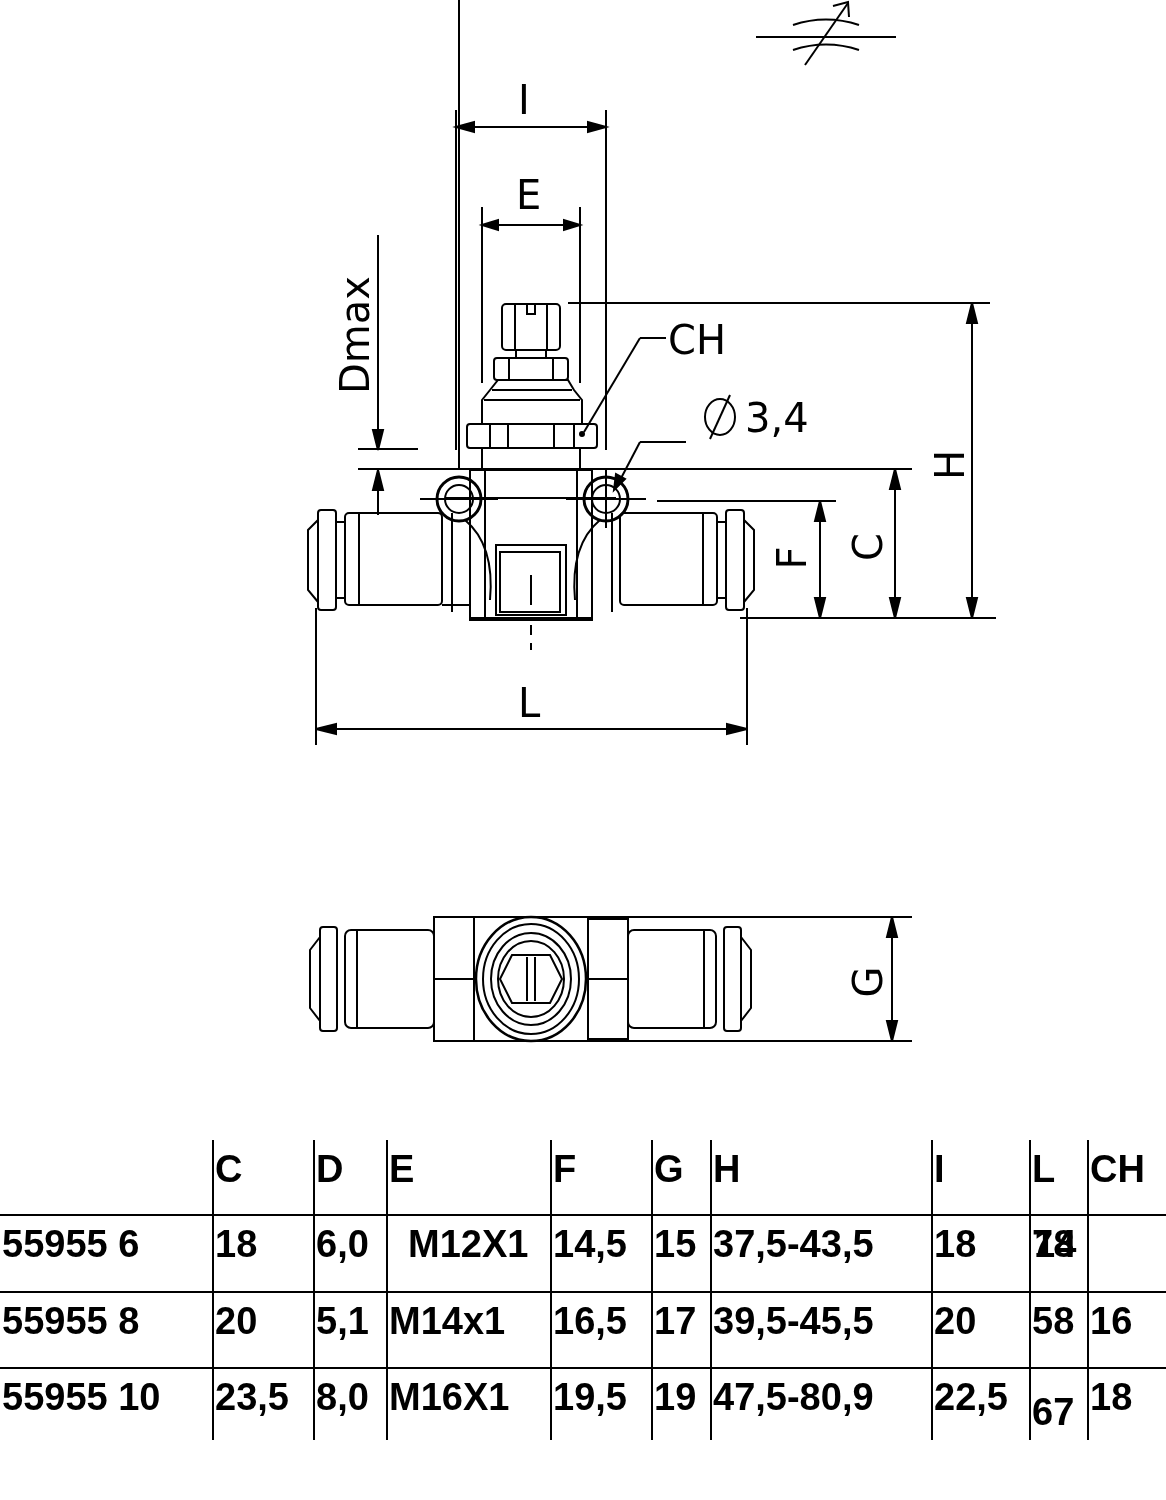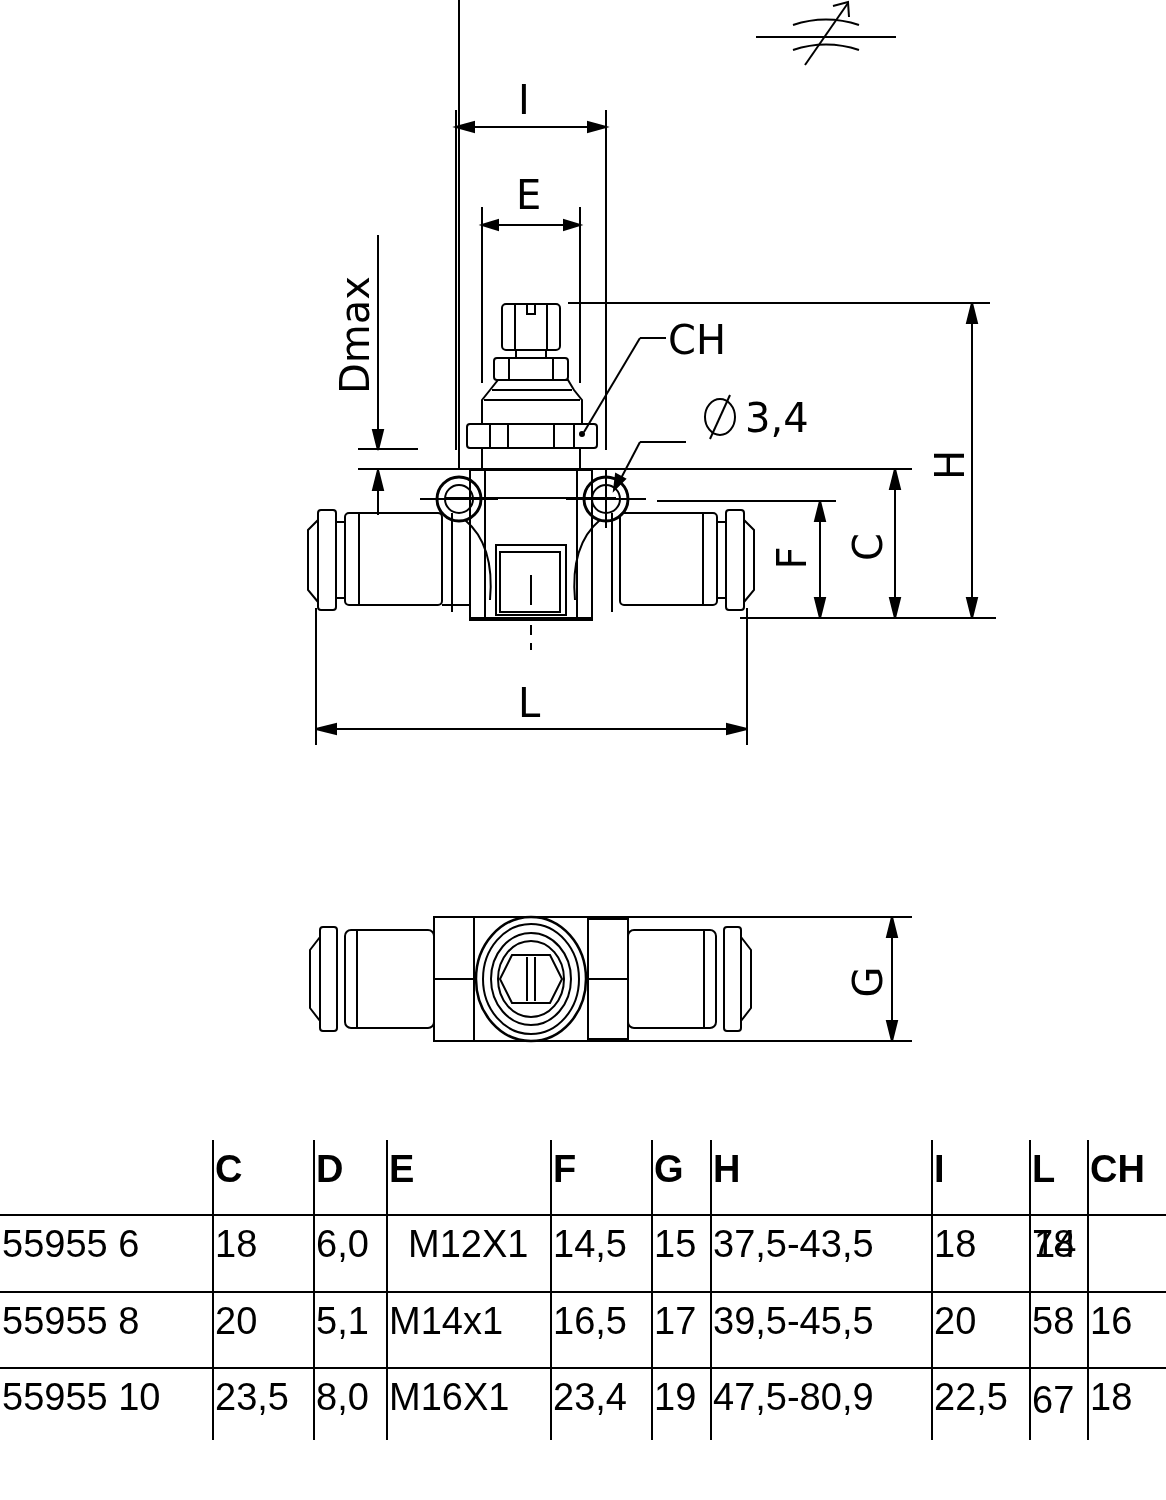--- a/index.html
+++ b/index.html
@@ -3,21 +3,21 @@
 <meta charset="utf-8">
 <style>
   html, body { margin:0; padding:0; background:#ffffff; }
   body { width:1166px; height:1500px; position:relative; overflow:hidden; font-family:"Liberation Sans", sans-serif; color:#000; }
   svg.drawing { position:absolute; left:0; top:0; }
   .dim-label { position:absolute; font-family:"DejaVu Sans", sans-serif; font-size:40px; line-height:1; color:#000; white-space:nowrap; }
   .rot { transform-origin:center center; transform:rotate(-90deg); }
   .tbl { position:absolute; left:0; top:1140px; width:1166px; height:300px; }
   .vline { position:absolute; top:0; width:2px; height:300px; background:#000; }
   .hline { position:absolute; left:0; width:1166px; height:2px; background:#000; }
-  .cell { position:absolute; font-size:38px; line-height:1; white-space:nowrap; }
+  .cell { position:absolute; font-size:38px; line-height:1; white-space:nowrap;font-weight:bold; }
   .hdr { font-weight:bold; font-size:38px; }
 </style>
 </head>
 <body>
 
 <svg class="drawing" width="1166" height="1130" viewBox="0 0 1166 1130" fill="none" stroke="#000" stroke-width="2">
 
   <g>
     <line x1="756" y1="37" x2="896" y2="37"></line>
     <path d="M793 25 Q826 14 859 25"></path>
@@ -254,20 +254,20 @@
     <div class="cell" style="left:934px;top:162px">20</div>
     <div class="cell" style="left:1032px;top:162px">58</div>
     <div class="cell" style="left:1090px;top:162px">16</div>
   </div>
 
   <div>
     <div class="cell" style="left:2px;top:238px">55955 10</div>
     <div class="cell" style="left:215px;top:238px">23,5</div>
     <div class="cell" style="left:316px;top:238px">8,0</div>
     <div class="cell" style="left:389px;top:238px">M16X1</div>
-    <div class="cell" style="left:553px;top:238px">23,4</div>
+    <div class="cell" style="left:553px;top:238px">19,5</div>
     <div class="cell" style="left:654px;top:238px">19</div>
     <div class="cell" style="left:713px;top:238px">47,5-80,9</div>
     <div class="cell" style="left:934px;top:238px">22,5</div>
-    <div class="cell" style="left:1032px;top:241px">67</div>
+    <div class="cell" style="left:1032px;top:253px">67</div>
     <div class="cell" style="left:1090px;top:238px">18</div>
   </div>
 </div>
 
 </body></html>

